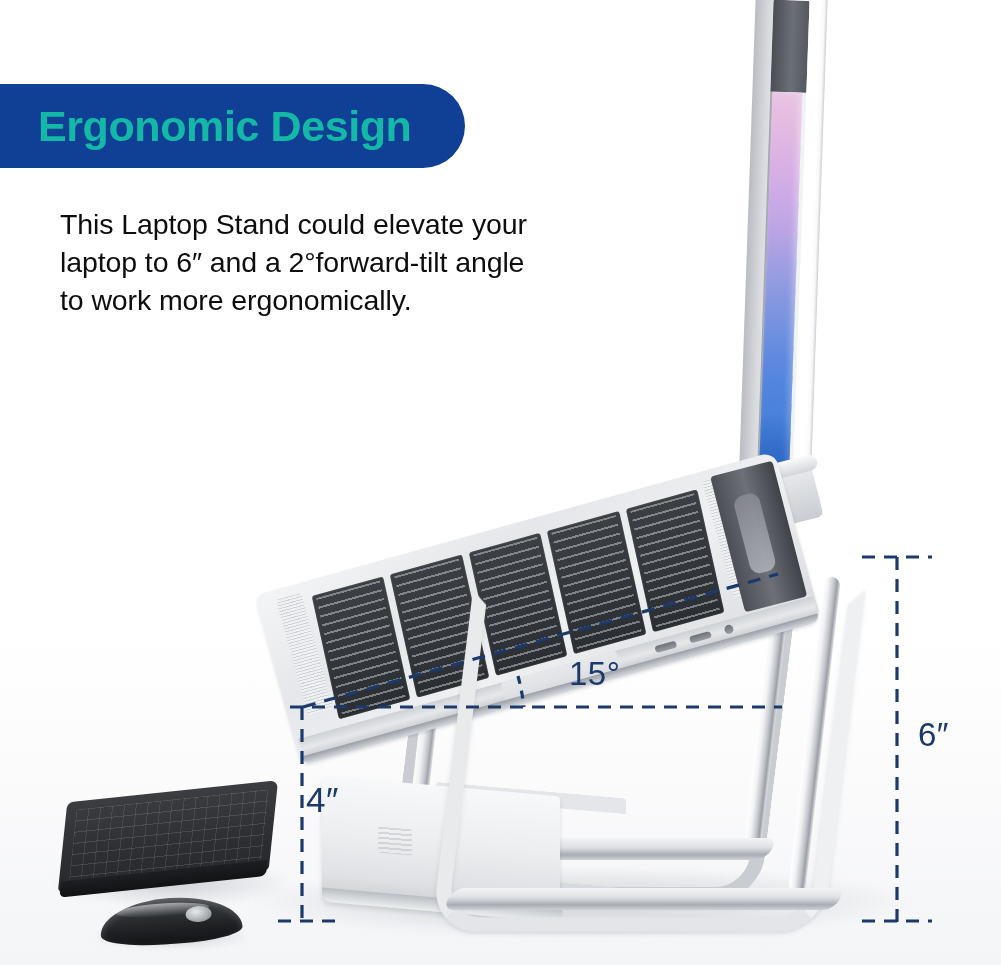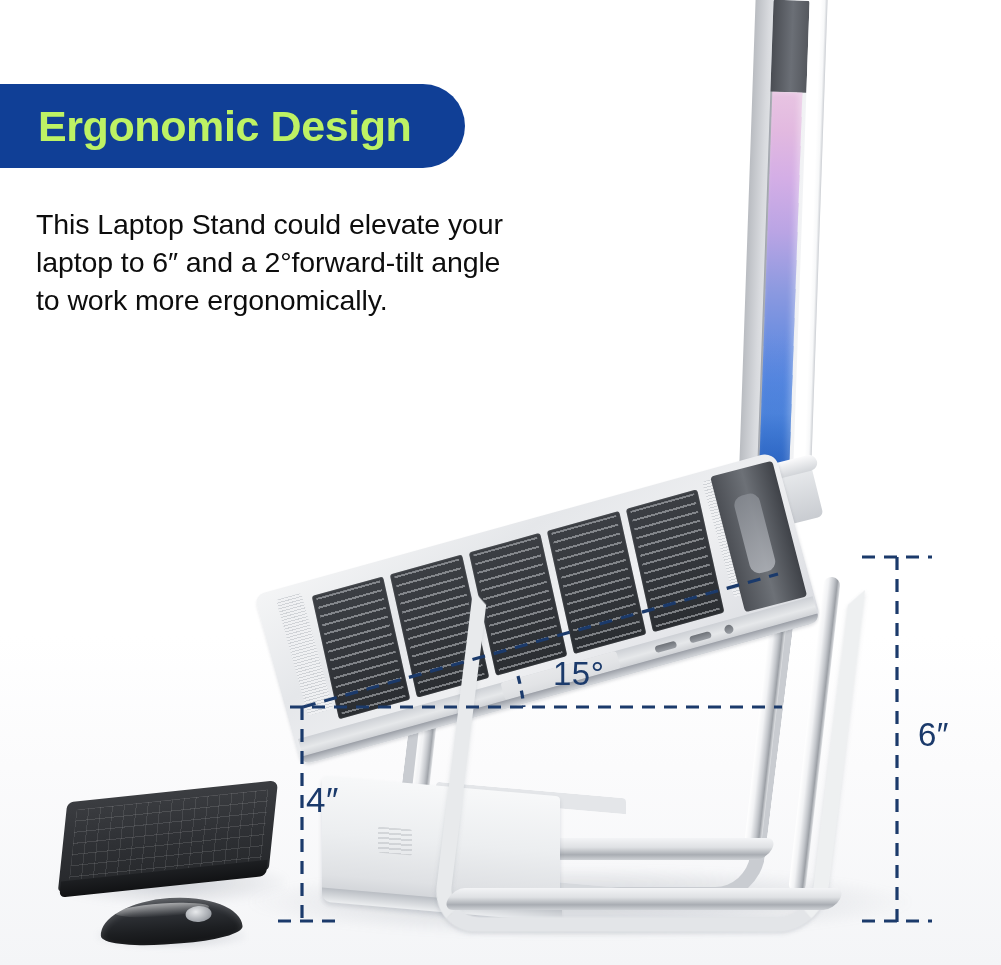--- a/index.html
+++ b/index.html
@@ -59,39 +59,39 @@
   
   .badge {
     position: absolute;
     left: 0;
     top: 84px;
     height: 84px;
     padding: 0 54px 0 38px;
     display: flex;
     align-items: center;
     border-radius: 0 44px 44px 0;
-    color: #bef264;
+    color: #14b8a6;
     font-size: 43px;
     font-weight: bold;
     letter-spacing: -0.4px;
     white-space: nowrap;
   }
 
   
   .body-copy {
     position: absolute;
     left: 36px;
     top: 205px;
     width: 520px;
     font-size: 28.5px;
     line-height: 38px;
     color: #0d0d0d;
     letter-spacing: -0.1px;
   }
-  .body-copy div { white-space: nowrap; }
+  .body-copy div { white-space: nowrap; margin-left: 24px; }
 
   
   .assembly {
     position: absolute;
     left: 0; top: 0;
     width: 1001px;
     height: 965px;
   }
 
   
@@ -542,18 +542,18 @@
       <line x1="302" y1="707" x2="302" y2="922" stroke-dasharray="13 9" stroke="#1b3a6b"></line>
       <line x1="278" y1="921" x2="340" y2="921" stroke-dasharray="13 9" stroke="#1b3a6b"></line>
 
       <line x1="862" y1="557" x2="932" y2="557" stroke-dasharray="13 9" stroke="#1b3a6b"></line>
       <line x1="897" y1="557" x2="897" y2="922" stroke-dasharray="13 9" stroke="#1b3a6b"></line>
       <line x1="862" y1="921" x2="932" y2="921" stroke-dasharray="13 9" stroke="#1b3a6b"></line>
     </g>
   </svg>
 
   <div class="dims">
-    <div class="dim-label lbl-15" style="color: rgb(27, 58, 107);">15°</div>
+    <div class="dim-label lbl-15" style="color: rgb(27, 58, 107); margin-left: 16px;">15°</div>
     <div class="dim-label lbl-6" style="color: rgb(27, 58, 107);">6″</div>
     <div class="dim-label lbl-4" style="color: rgb(27, 58, 107);">4″</div>
   </div>
 
 </div>
 
 </body></html>

